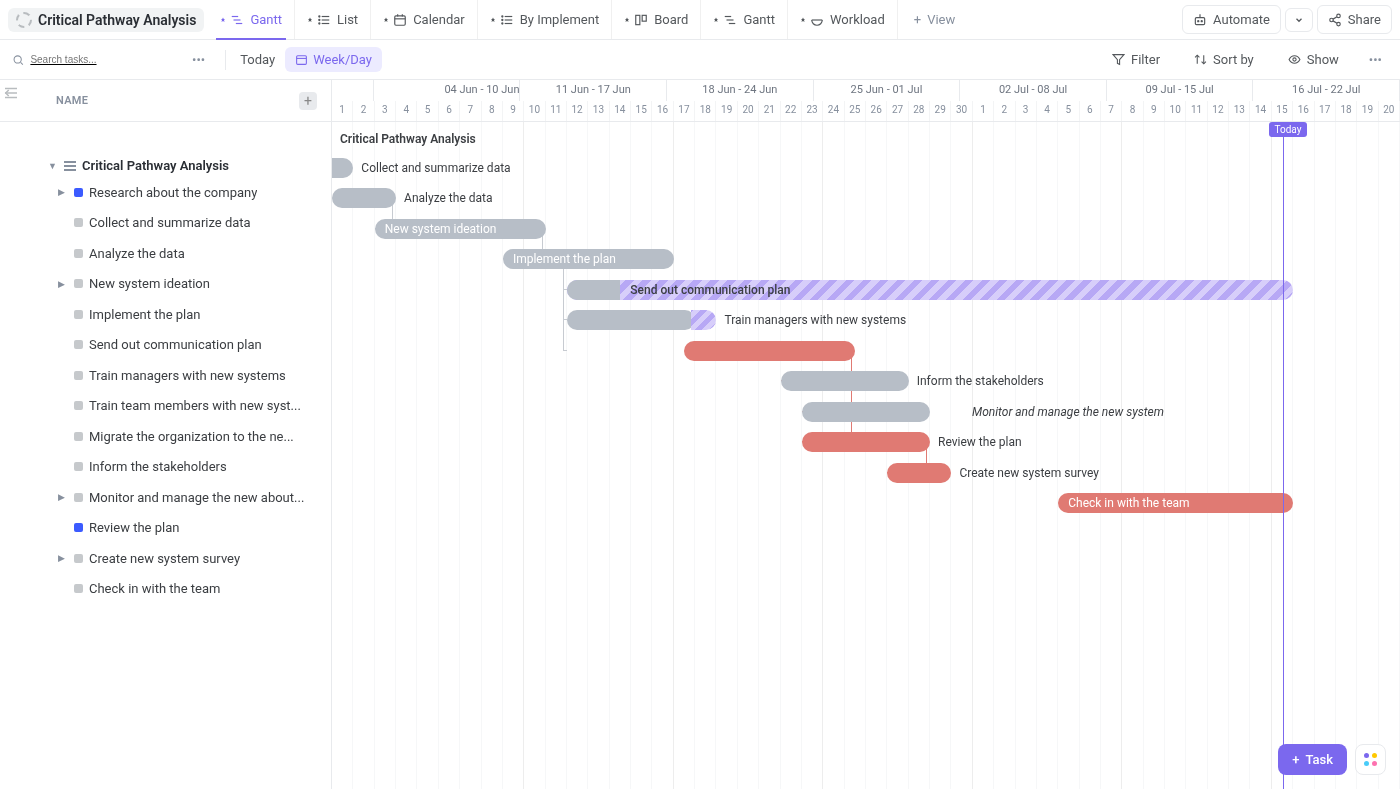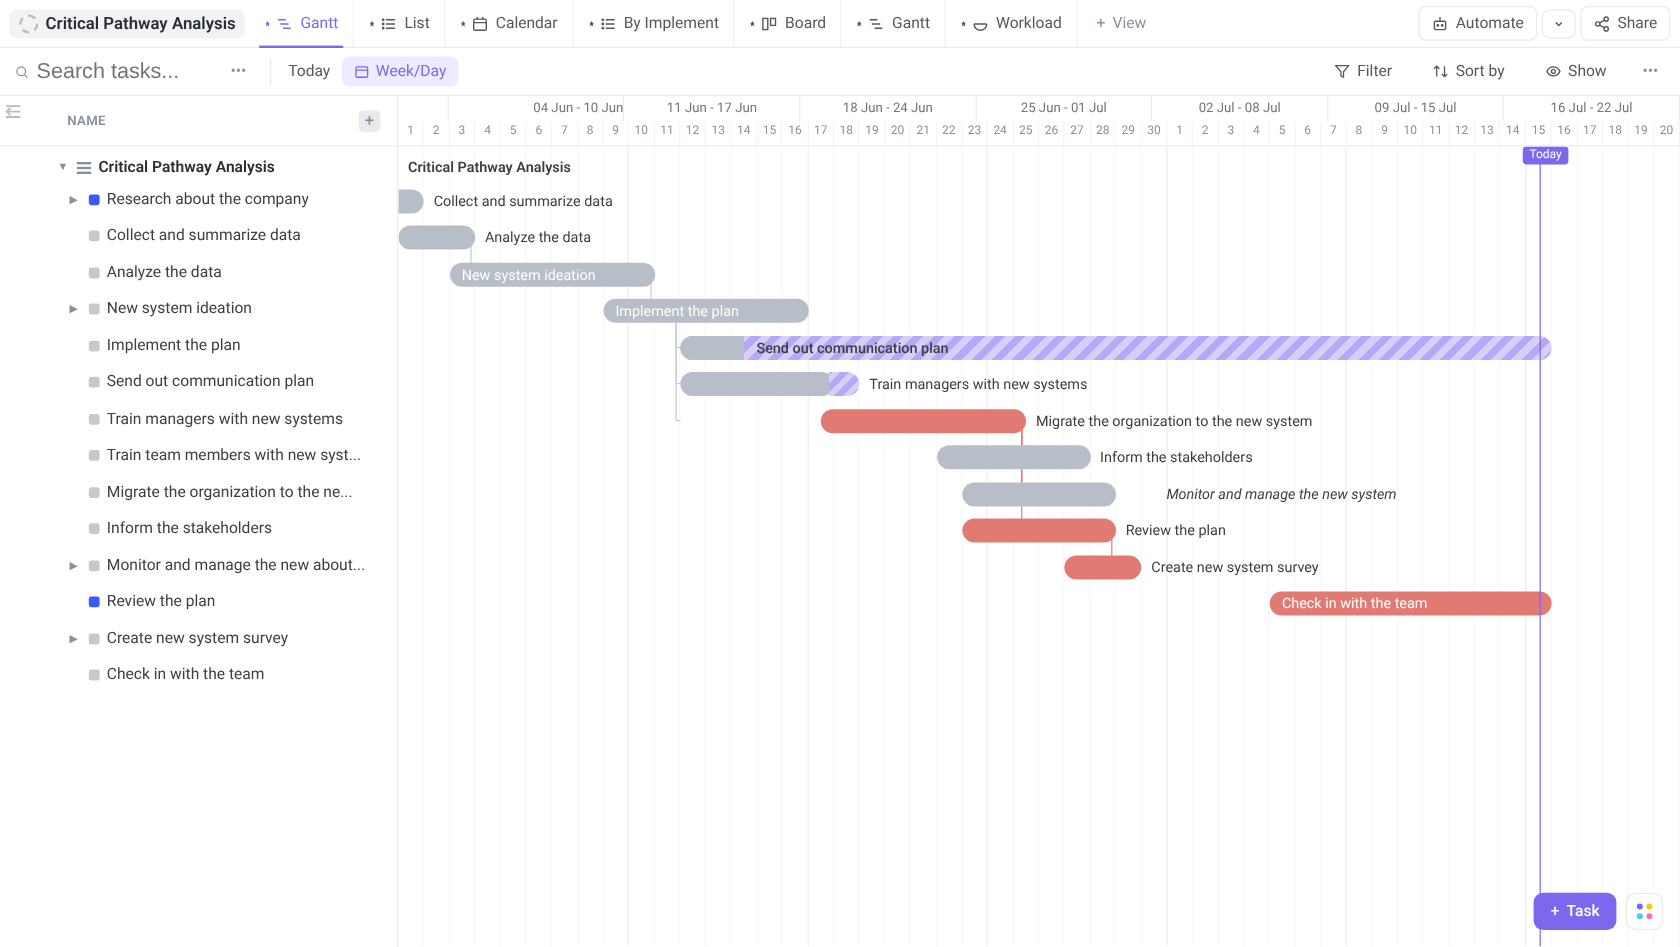--- a/index.html
+++ b/index.html
@@ -16,30 +16,30 @@
 .view-tab.active::after { content: ''; position: absolute; bottom: -1px; left: 8px; right: 8px; height: 2px; background: #7b68ee; }
 .view-tab .pin { width: 6px; height: 6px; margin-right: -2px; }
 .spacer { flex: 1; }
 .hbtn { display: flex; align-items: center; gap: 6px; padding: 6px 10px; border: 1px solid #e8eaed; border-radius: 6px; color: #54585c; cursor: pointer; font-size: 13px; }
 .hbtn.ghost { border: none; }
 svg { display: block; }
 
 
 .toolbar { height: 40px; display: flex; align-items: center; border-bottom: 1px solid #e8eaed; padding: 0 12px; gap: 14px; }
 .search { display: flex; align-items: center; gap: 6px; color: #87909e; flex-shrink: 0; width: 160px; }
-.search input { border: none; outline: none; font-size: 18px; width: 100%; }
+.search input { border: none; outline: none; font-size: 10px; width: 100%; text-decoration: underline; }
 .dots { color: #87909e; cursor: pointer; padding: 0 6px; }
 .tb-mid { display: flex; align-items: center; gap: 10px; }
 .tb-text { color: #54585c; cursor: pointer; }
 .tb-pill { background: #ecebff; color: #7b68ee; padding: 5px 10px; border-radius: 6px; display: flex; align-items: center; gap: 5px; cursor: pointer; }
 
 
 .main { flex: 1; display: flex; overflow: hidden; position: relative; }
 .collapse-handle { position: absolute; left: 2px; top: 4px; color: #b8bcbf; cursor: pointer; z-index: 5; }
-.sidebar { width: 332px; border-right: 1px solid #e8eaed; display: flex; flex-direction: column; }
+.sidebar { width: 332px; border-right: 1px solid #e8eaed; display: flex; flex-direction: column; gap: 26px; }
 .side-head { height: 42px; display: flex; align-items: center; padding: 0 14px 0 56px; border-bottom: 1px solid #e8eaed; justify-content: space-between; }
 .side-head .lbl { color: #87909e; font-size: 11px; font-weight: 600; letter-spacing: 0.3px; }
 .add-col { width: 18px; height: 18px; background: #e8eaed; border-radius: 4px; display: flex; align-items: center; justify-content: center; color: #888; cursor: pointer; font-size: 14px; }
 .tree { flex: 1; overflow: auto; padding-top: 6px; }
 .group-row { display: flex; align-items: center; gap: 6px; padding: 4px 0 4px 48px; font-weight: 600; font-size: 13px; cursor: pointer; }
 .caret { width: 10px; color: #87909e; font-size: 9px; }
 .lines-ic { width: 12px; height: 10px; color: #87909e; display: flex; flex-direction: column; justify-content: space-between; }
 .lines-ic div { height: 2px; background: currentColor; }
 .task-row { display: flex; align-items: center; gap: 6px; padding: 0 0 0 58px; height: 30.5px; cursor: pointer; font-size: 13px; color: #3b3e42; }
 .task-row .caret { visibility: hidden; }
@@ -531,21 +531,20 @@
               <div class="bar-label-out" style="left: 392.48px;">Train managers with new systems</div>
             </div>
             <div class="grow">
               <div class="conn v red-c" style="left: 519.32px; top: 22px; height: 22.5px;"></div>
               <div class="conn h red-c" style="top: 44.5px; left: 448.56px; width: 70.76px;"></div>
               <div class="conn v red-c" style="left: 519.32px; top: 22px; height: 53px;"></div>
               <div class="conn h red-c" style="top: 75px; left: 469.92px; width: 49.4px;"></div>
               <div class="conn v red-c" style="left: 519.32px; top: 22px; height: 83.5px;"></div>
               <div class="conn h red-c" style="top: 105.5px; left: 469.92px; width: 49.4px;"></div>
               <div class="bar red" style="left: 352.44px; width: 170.88px;"></div>
-              <div class="bar-label-out" style="left: 531.32px;">Migrate the organization to the new system</div>
             </div>
             <div class="grow">
               <div class="bar gray" style="left: 448.56px; width: 128.16px;"></div>
               <div class="bar-label-out" style="left: 584.72px;">Inform the stakeholders</div>
             </div>
             <div class="grow">
               <div class="bar gray" style="left: 469.92px; width: 128.16px;"></div>
               <div class="bar-label-out" style="left: 640px; font-style: italic;">Monitor and manage the new system</div>
             </div>
             <div class="grow">

